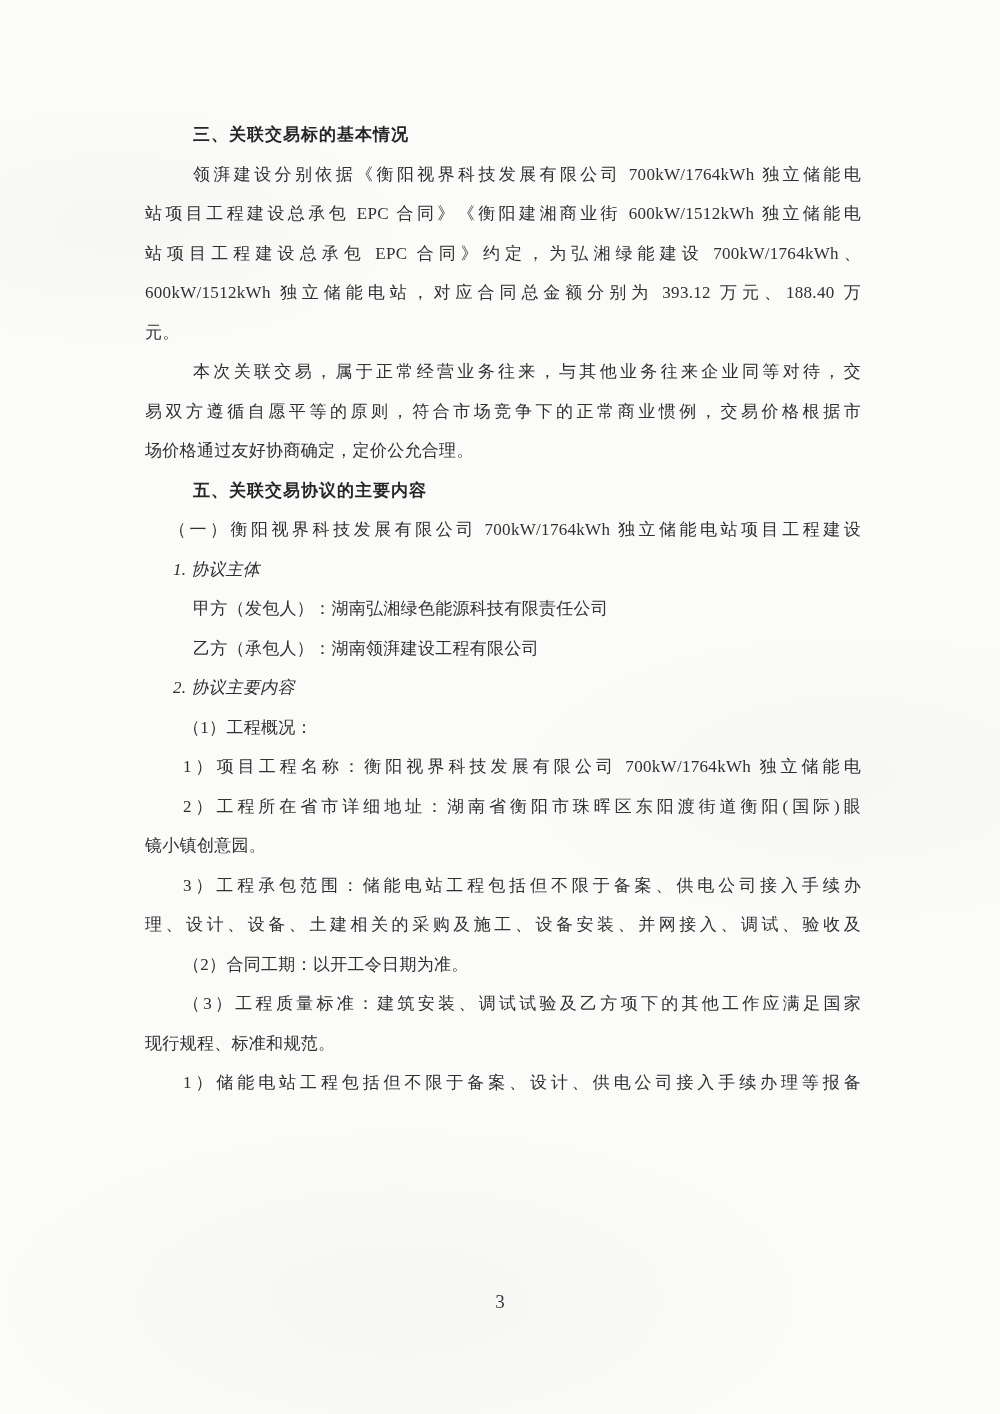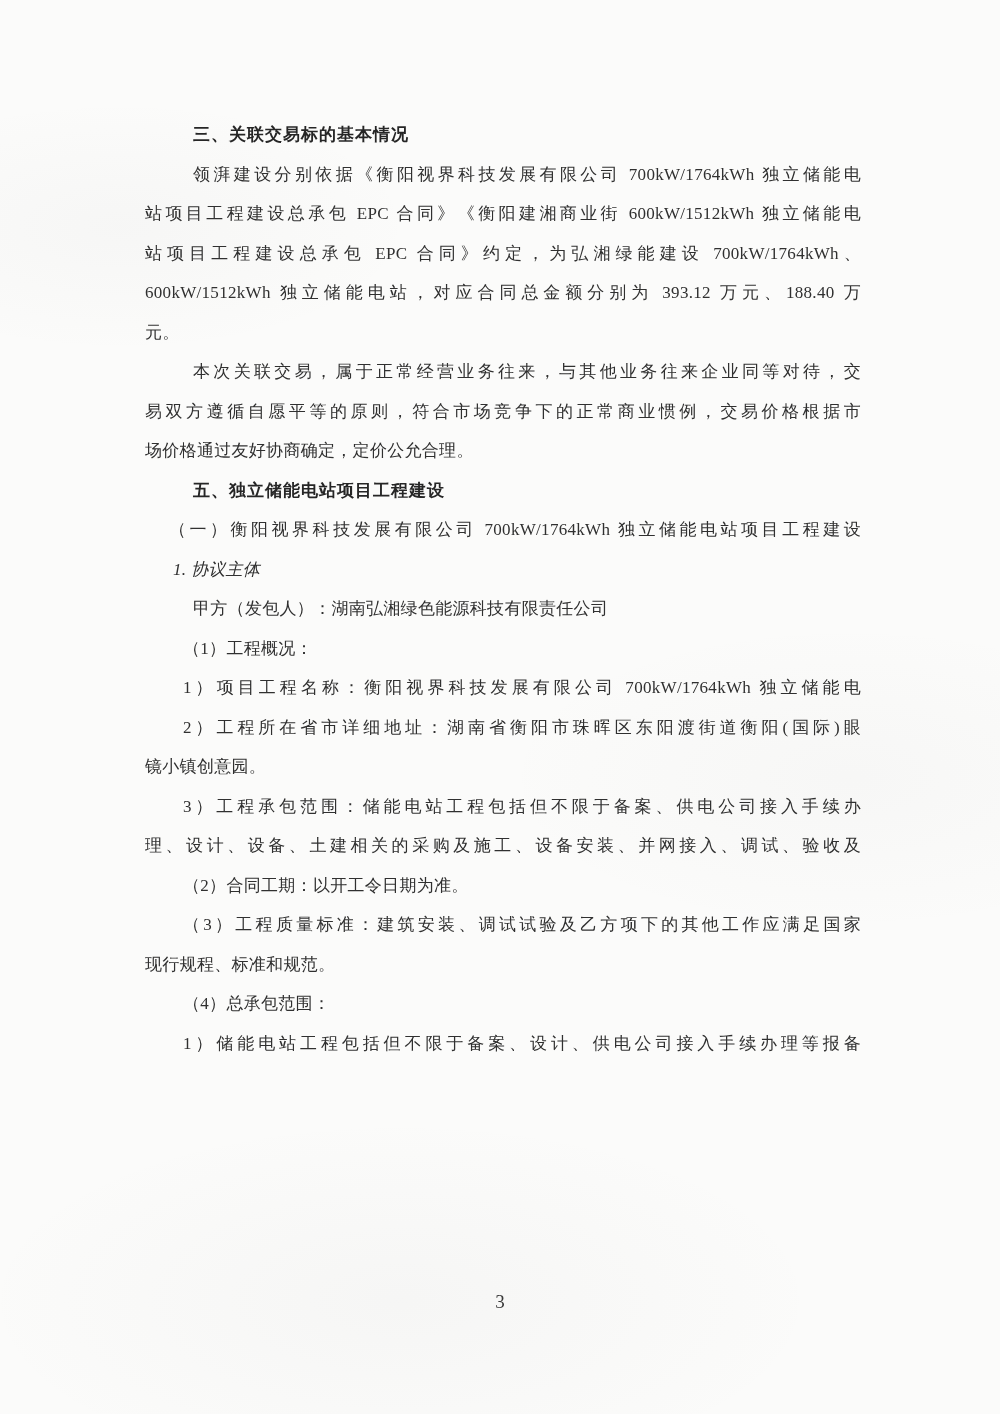--- a/index.html
+++ b/index.html
@@ -71,30 +71,31 @@
   <div class="content">
       <div class="line role-heading">三、关联交易标的基本情况</div>
       <div class="line ind-48 fill">领湃建设分别依据《衡阳视界科技发展有限公司 700kW/1764kWh 独立储能电</div>
       <div class="line ind-0 fill">站项目工程建设总承包 EPC 合同》《衡阳建湘商业街 600kW/1512kWh 独立储能电</div>
       <div class="line ind-0 fill">站项目工程建设总承包 EPC 合同》约定，为弘湘绿能建设 700kW/1764kWh、</div>
       <div class="line ind-0 fill">600kW/1512kWh 独立储能电站，对应合同总金额分别为 393.12 万元、188.40 万</div>
       <div class="line ind-0">元。</div>
       <div class="line ind-48 fill">本次关联交易，属于正常经营业务往来，与其他业务往来企业同等对待，交</div>
       <div class="line ind-0 fill">易双方遵循自愿平等的原则，符合市场竞争下的正常商业惯例，交易价格根据市</div>
       <div class="line ind-0">场价格通过友好协商确定，定价公允合理。</div>
-      <div class="line role-heading">五、独立储能电站项目工程建设</div>
+      <div class="line role-heading">五、关联交易协议的主要内容</div>
       <div class="line ind-24 fill">（一）衡阳视界科技发展有限公司 700kW/1764kWh 独立储能电站项目工程建设</div>
       <div class="line ind-28">1. 协议主体</div>
       <div class="line ind-48">甲方（发包人）：湖南弘湘绿色能源科技有限责任公司</div>
+      <div class="line ind-48">乙方（承包人）：湖南领湃建设工程有限公司</div>
+      <div class="line ind-28">2. 协议主要内容</div>
       <div class="line ind-38">（1）工程概况：</div>
       <div class="line ind-38 fill">1）项目工程名称：衡阳视界科技发展有限公司 700kW/1764kWh 独立储能电</div>
       <div class="line ind-38 fill">2）工程所在省市详细地址：湖南省衡阳市珠晖区东阳渡街道衡阳(国际)眼</div>
       <div class="line ind-0">镜小镇创意园。</div>
       <div class="line ind-38 fill">3）工程承包范围：储能电站工程包括但不限于备案、供电公司接入手续办</div>
       <div class="line ind-0 fill">理、设计、设备、土建相关的采购及施工、设备安装、并网接入、调试、验收及</div>
       <div class="line ind-38">（2）合同工期：以开工令日期为准。</div>
       <div class="line ind-38 fill">（3）工程质量标准：建筑安装、调试试验及乙方项下的其他工作应满足国家</div>
       <div class="line ind-0">现行规程、标准和规范。</div>
-      <div class="line ind-38">（4）总承包范围：</div>
       <div class="line ind-38 fill">1）储能电站工程包括但不限于备案、设计、供电公司接入手续办理等报备</div>
     </div>
   <div class="pagenum">3</div>
 </div>
 
 </body></html>

